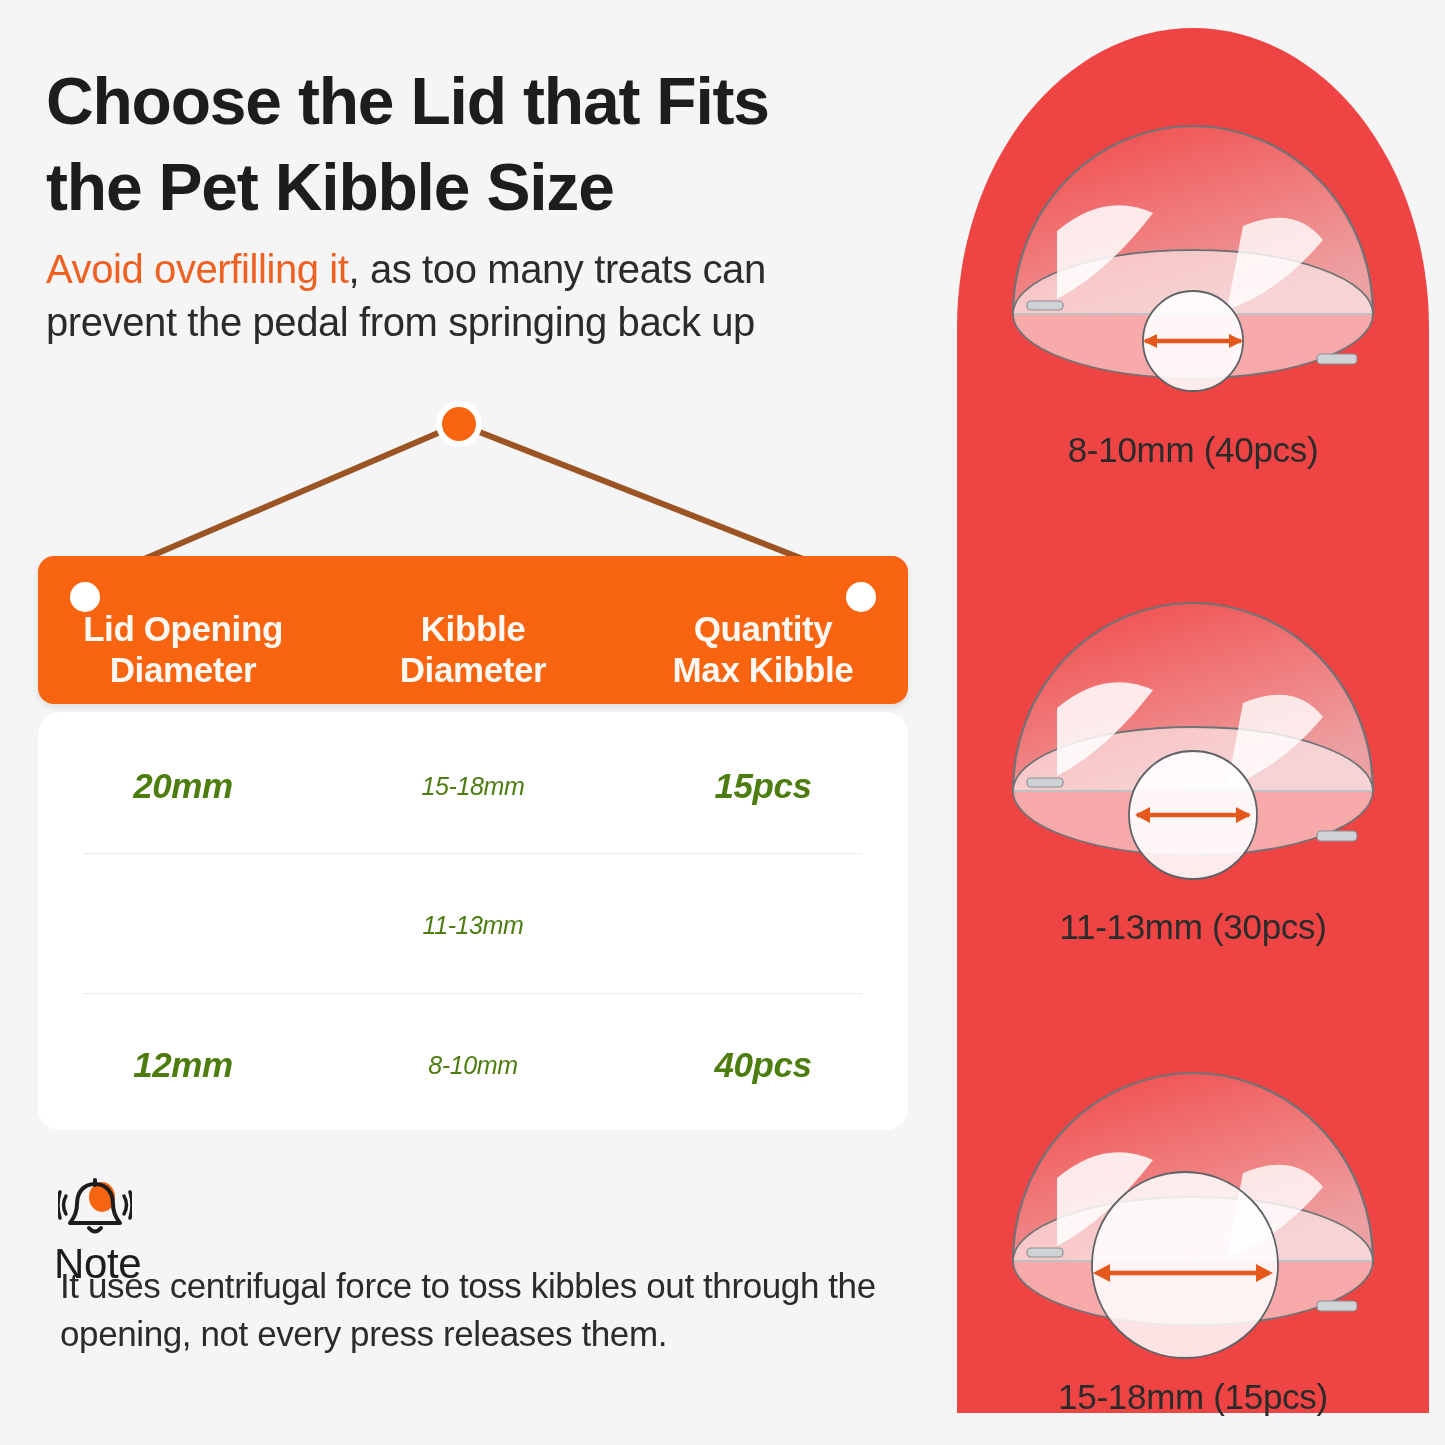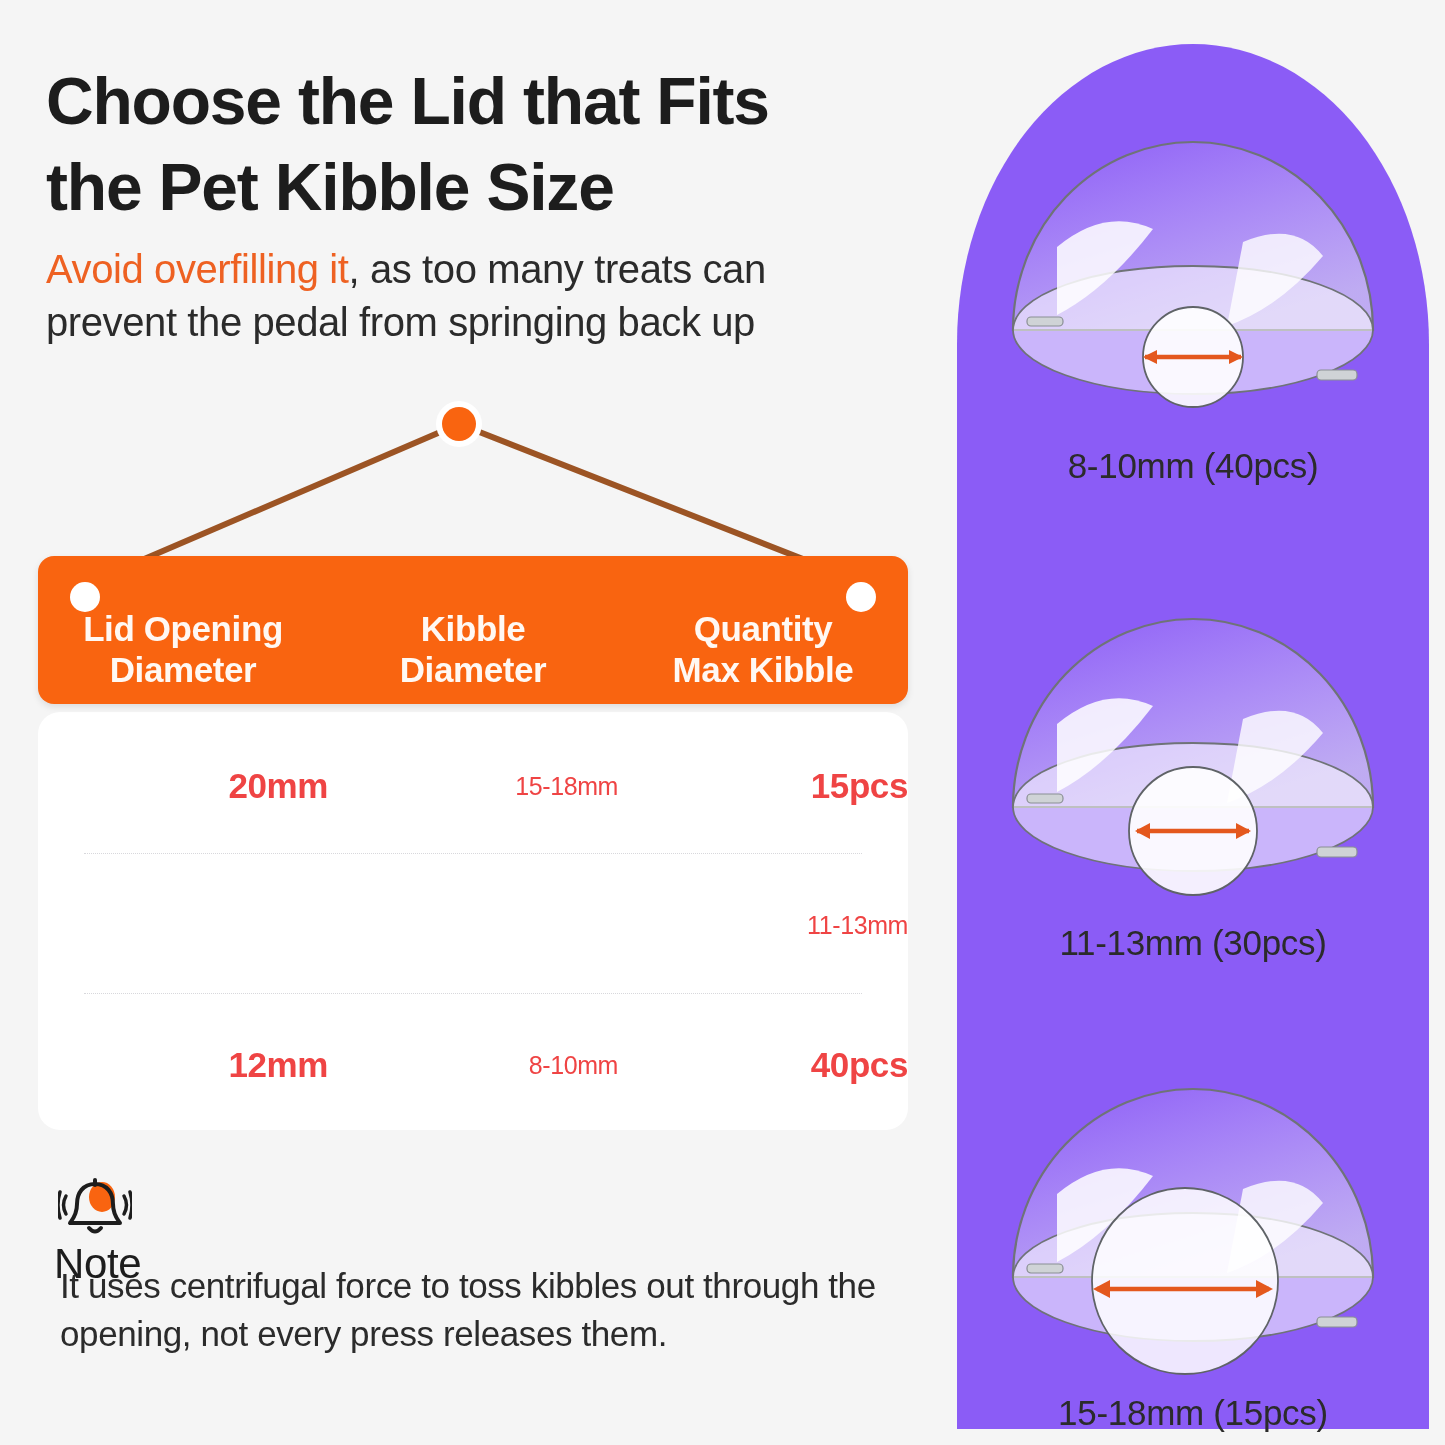--- a/index.html
+++ b/index.html
@@ -13,24 +13,24 @@
   body {
     background: #f5f5f5;
     font-family: "Liberation Sans", sans-serif;
     position: relative;
   }
 
   
   #right-panel {
     position: absolute;
     left: 957px;
-    top: 44px;
+    top: 28px;
     width: 472px;
     height: 1385px;
-    background: #8b5cf6;
+    background: #ef4444;
     border-top-left-radius: 236px 300px;
     border-top-right-radius: 236px 300px;
   }
 
   .dome-block {
     position: absolute;
     left: 0;
     width: 472px;
     text-align: center;
   }
@@ -154,23 +154,24 @@
     height: 46px;
     display: flex;
     align-items: center;
   }
   #data-row-0 { top: 51px; }
   #data-row-1 { top: 190px; }
   #data-row-2 { top: 330px; }
 
   .cell {
     flex: 1;
-    text-align: right;
-    color: #ef4444;
-    letter-spacing: -0.4px;
+    text-align: center;
+    color: #4d7c0f;
+    letter-spacing: -0.4px;
+    font-style: italic;
   }
   .cell.c0 { font-size: 35px; font-weight: bold; }
   .cell.c1 { font-size: 25px; font-weight: normal; }
   .cell.c2 { font-size: 35px; font-weight: bold; }
 
   .divider {
     position: absolute;
     left: 46px;
     width: 778px;
     height: 1px;

